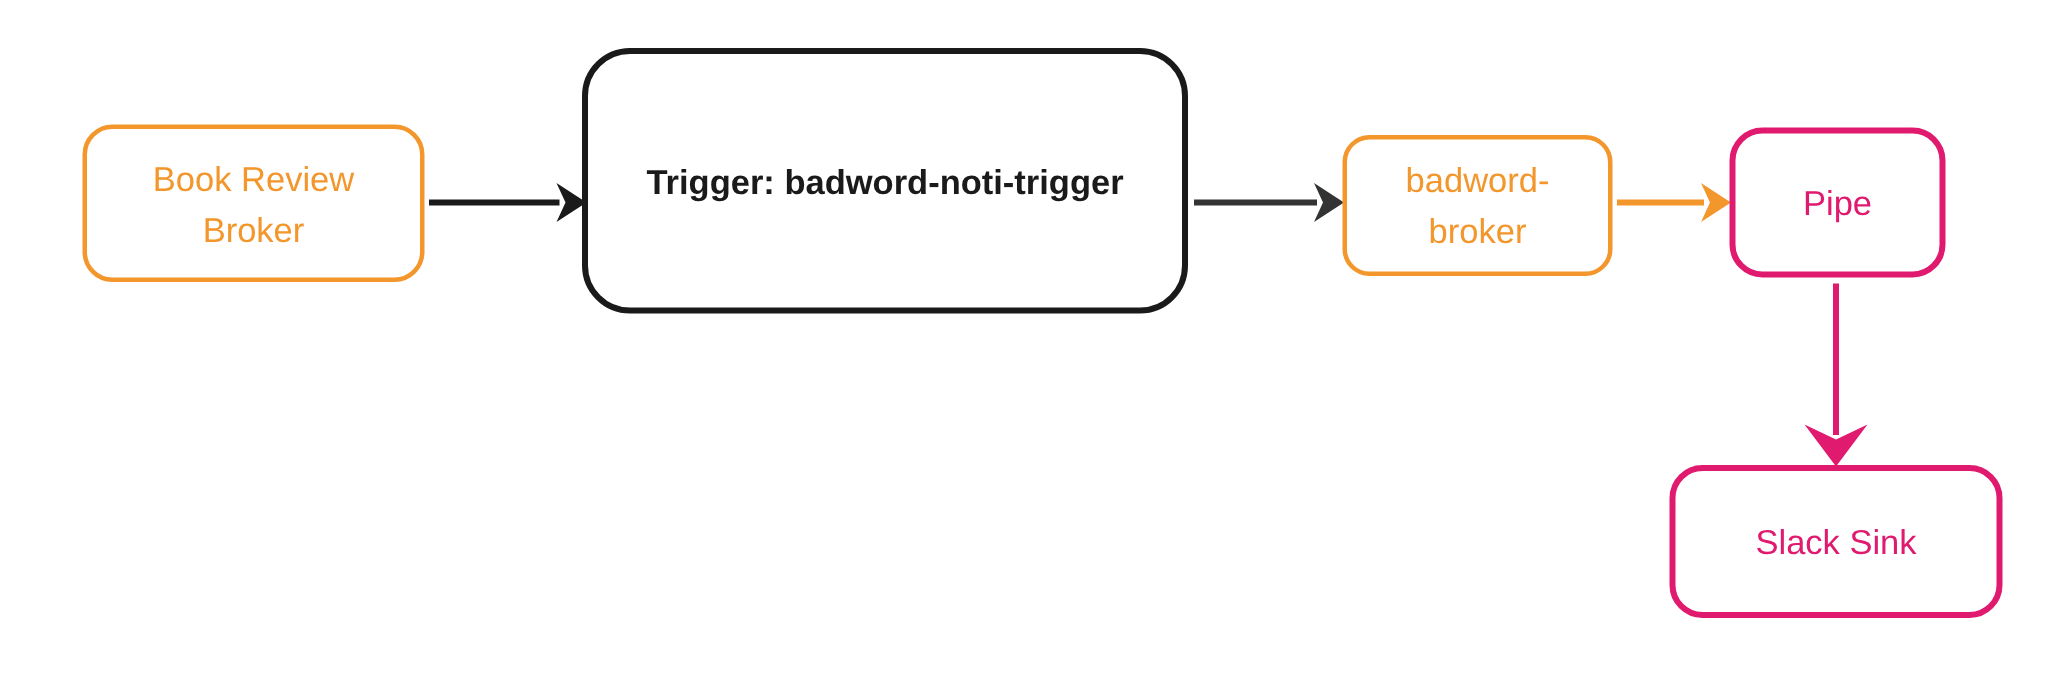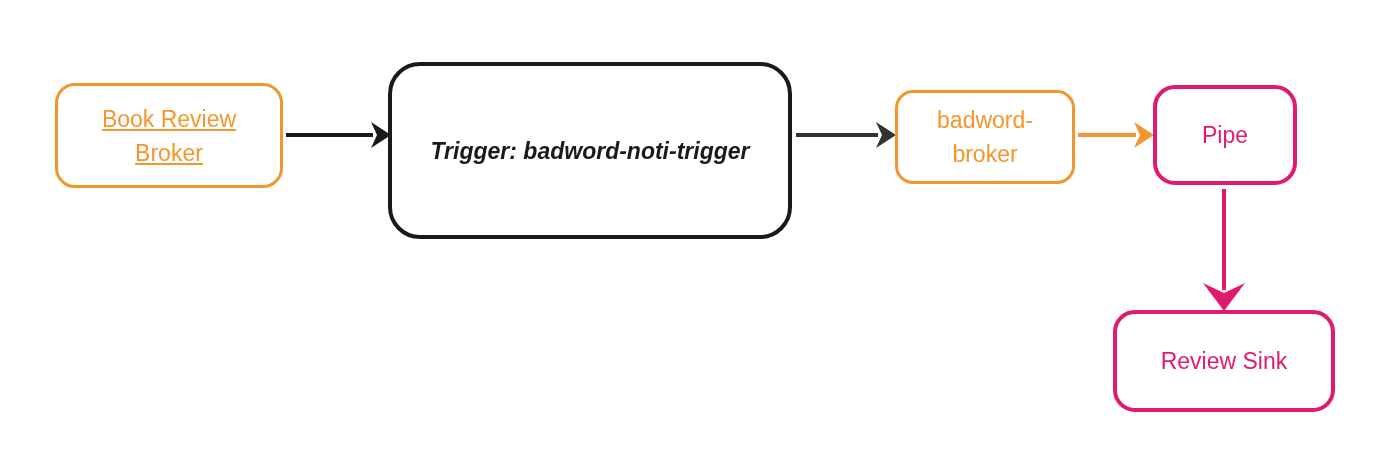--- a/index.html
+++ b/index.html
@@ -74,37 +74,37 @@
     <g class="a-orange">
       <line x1="1078" y1="135" x2="1136" y2="135"></line>
       <polygon points="1134,122 1154,135 1134,148 1140,135"></polygon>
     </g>
     <g class="a-pink">
       <line x1="1224" y1="189" x2="1224" y2="290"></line>
       <polygon points="1203,283 1224,293 1245,283 1224,311"></polygon>
     </g>
   </svg>
 
-  <div class="node node-orange" style="left:55px; top:83px; width:228px; height:105px;text-decoration:underline;">
+  <div class="node node-orange" style="left:55px; top:83px; width:228px; height:105px;">
     <span class="node-label">Book Review
 Broker</span>
   </div>
 
-  <div class="node node-black" style="left:388px; top:62px; width:404px; height:177px;font-style:italic;">
+  <div class="node node-black" style="left:388px; top:32px; width:404px; height:177px;">
     <div class="trigger-lines">
       <div class="trigger-line"><b>Trigger: badword-noti-trigger</b><span></span></div>
     </div>
   </div>
 
   <div class="node node-orange" style="left:895px; top:90px; width:180px; height:94px; border-radius:18px;">
     <span class="node-label">badword-
 broker</span>
   </div>
 
   <div class="node node-pink" style="left:1153px; top:85px; width:144px; height:100px;">
     <span class="node-label">Pipe</span>
   </div>
 
   <div class="node node-pink" style="left:1113px; top:310px; width:222px; height:102px;">
-    <span class="node-label">Review Sink</span>
+    <span class="node-label">Slack Sink</span>
   </div>
 
 </div>
 
 </body></html>

